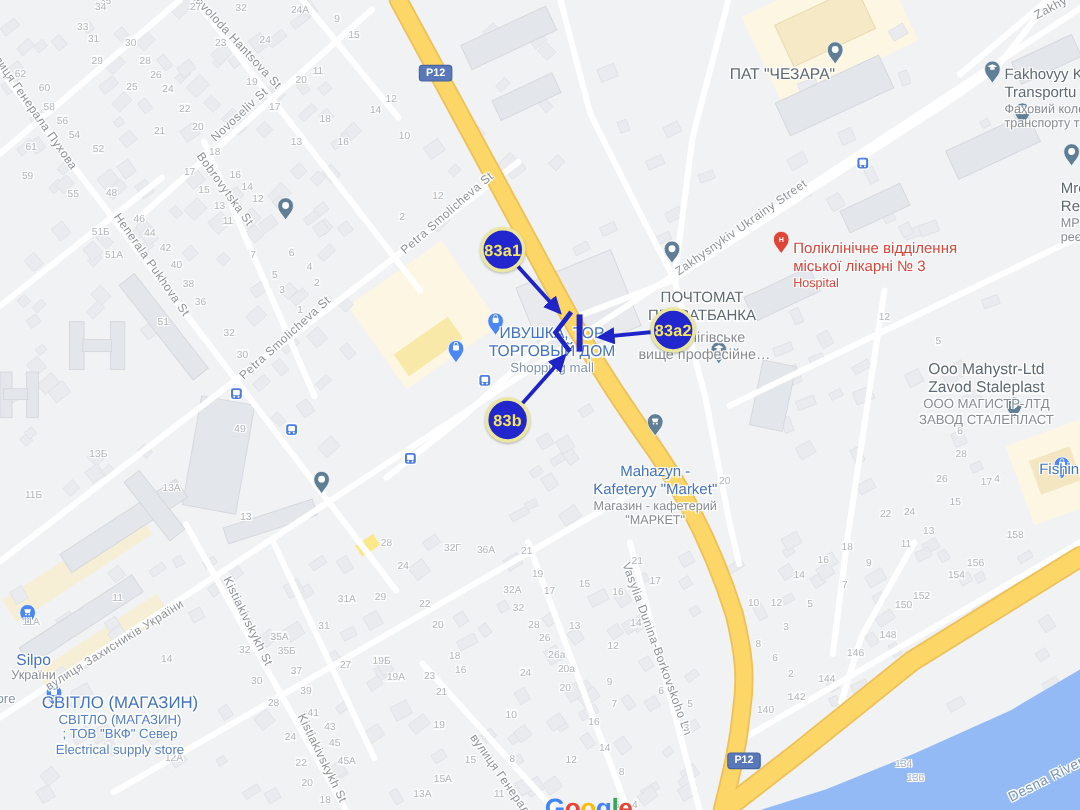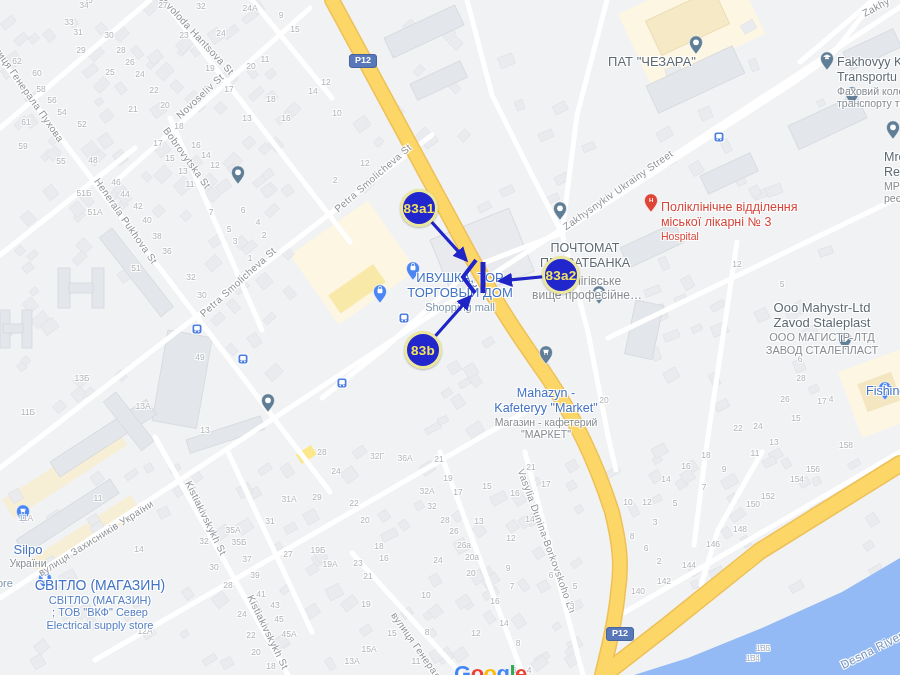--- a/index.html
+++ b/index.html
@@ -770,24 +770,24 @@
       <div class="hnum halo" style="left: 632px; top: 536px; transform: translate(-50%, -50%);">8</div>
       <div class="hnum halo" style="left: 646px; top: 548px; transform: translate(-50%, -50%);">6</div>
       <div class="hnum halo" style="left: 659px; top: 561px; transform: translate(-50%, -50%);">2</div>
       <div class="hnum halo" style="left: 813px; top: 469px; transform: translate(-50%, -50%);">156</div>
       <div class="hnum halo" style="left: 797px; top: 479px; transform: translate(-50%, -50%);">154</div>
       <div class="hnum halo" style="left: 768px; top: 496px; transform: translate(-50%, -50%);">152</div>
       <div class="hnum halo" style="left: 753px; top: 504px; transform: translate(-50%, -50%);">150</div>
       <div class="hnum halo" style="left: 740px; top: 529px; transform: translate(-50%, -50%);">148</div>
       <div class="hnum halo" style="left: 713px; top: 544px; transform: translate(-50%, -50%);">146</div>
       <div class="hnum halo" style="left: 689px; top: 565px; transform: translate(-50%, -50%);">144</div>
-      <div class="hnum halo" style="left: 664px; top: 581px; transform: translate(-50%, -50%);">142</div>
+      <div class="hnum halo" style="left: 664px; top: 581px; transform: translate(-50%, -50%); font-family: Liberation Mono, monospace;">142</div>
       <div class="hnum halo" style="left: 638px; top: 591px; transform: translate(-50%, -50%);">140</div>
       <div class="hnum halo" style="left: 763px; top: 648px; transform: translate(-50%, -50%);">136</div>
-      <div class="hnum halo" style="left: 753px; top: 658px; transform: translate(-50%, -50%);">134</div>
+      <div class="hnum halo" style="left: 753px; top: 636px; transform: translate(-50%, -50%);">134</div>
       <div class="badge" style="left: 363px; top: 61px; transform: translate(-50%, -50%);">P12</div>
       <div class="badge" style="left: 620px; top: 634px; transform: translate(-50%, -50%);">P12</div>
       <div class="poi halo" style="left: 652px; top: 54px; transform: translateX(-50%); text-align: center;">
         <div class="c-gray pl sz13">ПАТ "ЧЕЗАРА"</div>
       </div>
       <div class="poi halo" style="left: 837px; top: 55px;">
         <div class="c-gray pl">Fakhovyy Kol</div>
         <div class="c-gray pl">Transportu Ta</div>
         <div class="c-graylight ps">Фаховий коледж</div>
         <div class="c-graylight ps">транспорту та к</div>

